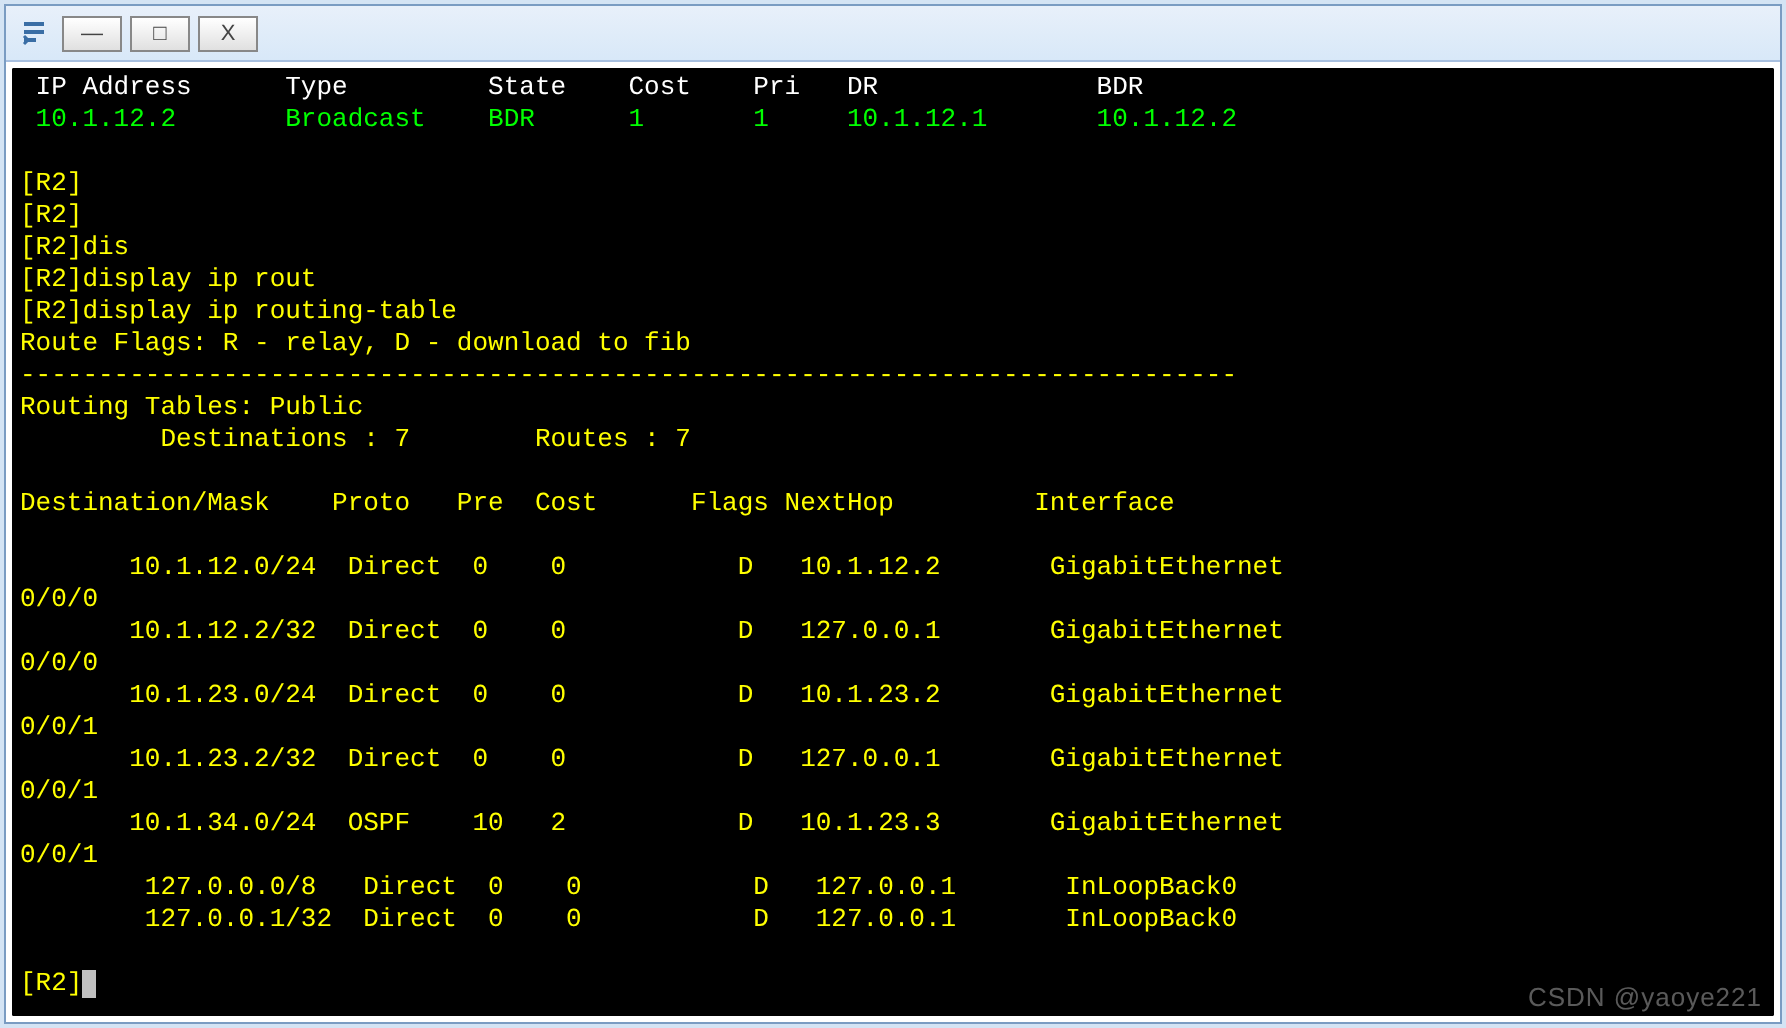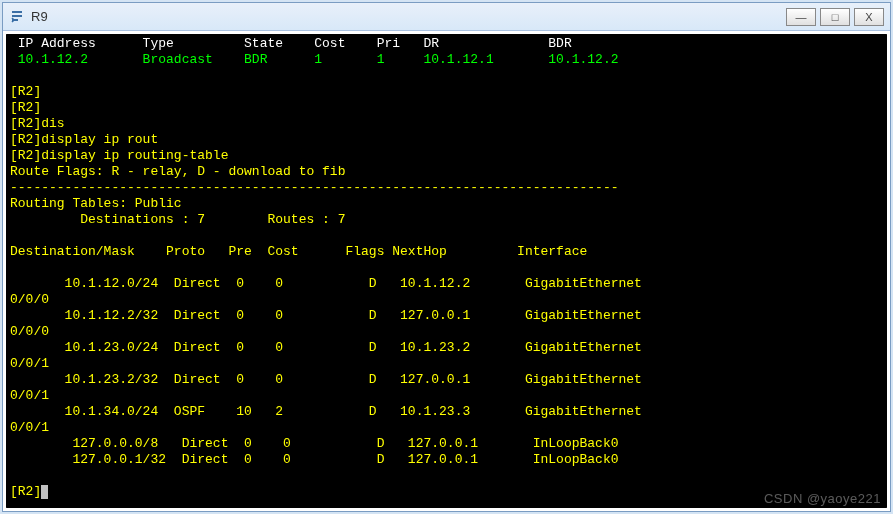--- a/index.html
+++ b/index.html
@@ -100,21 +100,20 @@
 <body>
 
 <div class="window">
   <div class="titlebar">
     <span class="titlebar-icon">
       <svg width="16" height="16" viewBox="0 0 16 16">
         <path d="M3 3 L13 3 M3 7 L13 7 M3 11 L9 11" stroke="#3a6ea5" stroke-width="2" fill="none"></path>
         <path d="M3 13 L5 11 L3 9" stroke="#3a6ea5" stroke-width="1.5" fill="none"></path>
       </svg>
     </span>
-    <span class="titlebar-title">R9</span>
     <div class="titlebar-buttons">
       <div class="winbtn">—</div>
       <div class="winbtn">□</div>
       <div class="winbtn">X</div>
     </div>
   </div>
 
   <div class="terminal-wrap">
     <div class="terminal">
 <pre><span class="hdr"> IP Address      Type         State    Cost    Pri   DR              BDR</span>

